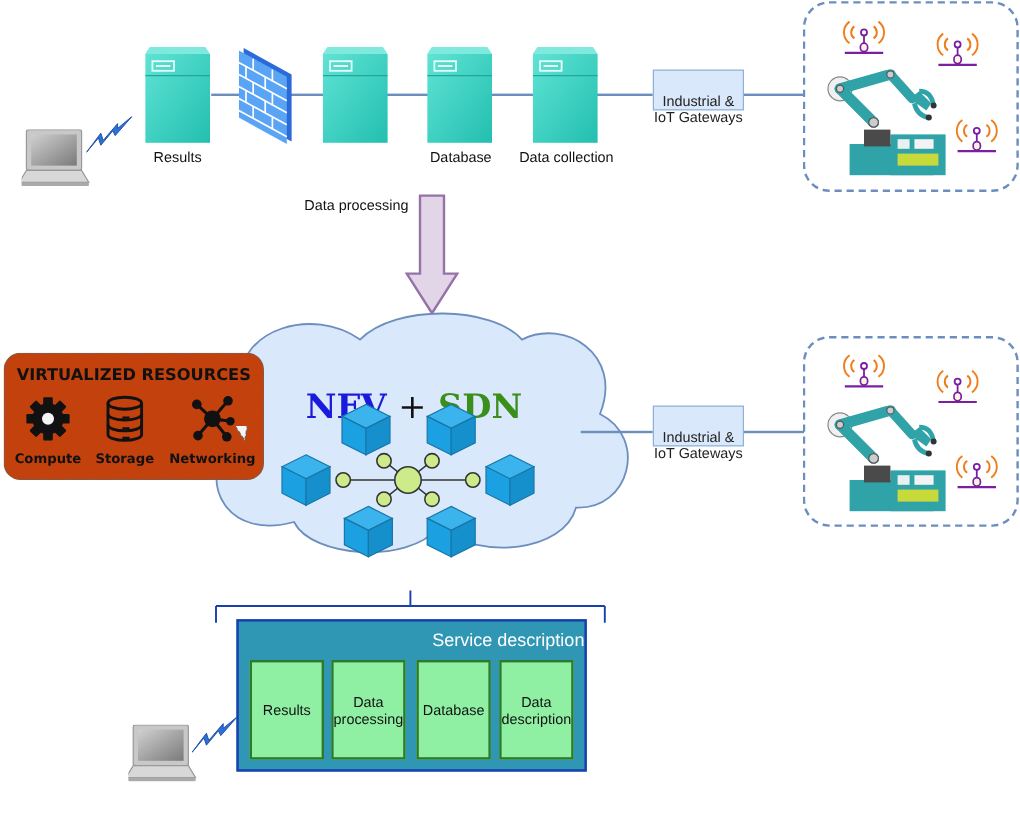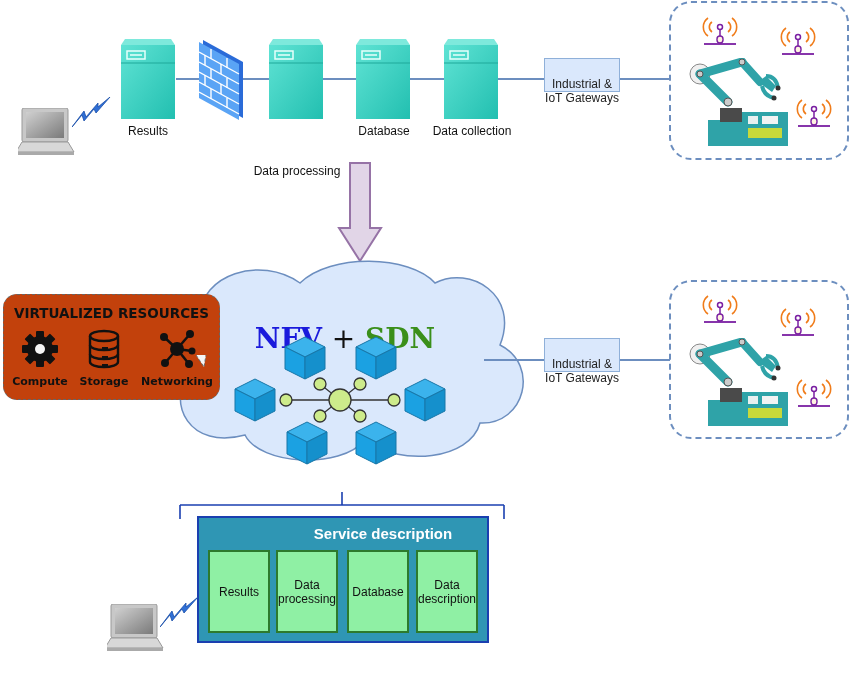--- a/index.html
+++ b/index.html
@@ -7,21 +7,21 @@
   .abs { position: absolute; }
   .lbl { position: absolute; font-size: 12px; color: #111; white-space: nowrap; text-align: center; }
   .gateway { position: absolute; width: 76px; height: 34px; background: #dae8fc; border: 1px solid #8fb0d9; font-size: 12px; color: #222; text-align: center; line-height: 14px; box-sizing: border-box; padding-top: 18px; }
   .line { position: absolute; background: #6c8ebf; }
   .dashbox { position: absolute; border: 2px dashed #6c8ebf; border-radius: 22px; box-sizing: border-box; }
   .vr-box { position: absolute; left: 3px; top: 252px; width: 217px; height: 106px; border: 1.5px dashed #666; border-radius: 14px; background: #c2410c; box-sizing: border-box; margin-top: 42px; }
   .vr-title { position: absolute; left: 0; width: 100%; top: 10px; text-align: center; font-family: "DejaVu Sans", sans-serif; font-weight: bold; font-size: 13.5px; color: #111; }
   .vr-item { position: absolute; top: 34px; width: 66px; text-align: center; }
   .vr-item span { display: block; font-family: "DejaVu Sans", sans-serif; font-size: 11px; color: #111; margin-top: 2px; font-weight: bold; }
   .svc { position: absolute; left: 197px; top: 516px; width: 292px; height: 127px; background: #2f96b4; border: 2px solid #1a3fb0; box-sizing: border-box; }
-  .svc-title { position: absolute; top: 7px; width: 100%; text-align: center; color: #fff; font-weight: bold; font-size: 15px; margin-left: 40px; }
+  .svc-title { position: absolute; top: 7px; width: 100%; text-align: right; color: #fff; font-weight: normal; font-size: 15px; }
   .svc-cell { position: absolute; top: 32px; width: 62px; height: 83px; background: #8ff0a4; border: 2px solid #2d7a2d; box-sizing: border-box; display: flex; align-items: center; justify-content: center; text-align: center; font-size: 12px; color: #111; line-height: 14px; }
   .nfv { position: absolute; left: 250px; top: 298px; width: 190px; text-align: center; font-family: "DejaVu Serif", serif; font-weight: bold; font-size: 28px; margin-top: 24px; }
 </style>
 </head>
 <body>
 
 <svg width="0" height="0" style="position:absolute">
   <defs>
     <linearGradient id="srvg" x1="0" y1="0" x2="1" y2="1">
       <stop offset="0" stop-color="#5fe3d4"></stop>

